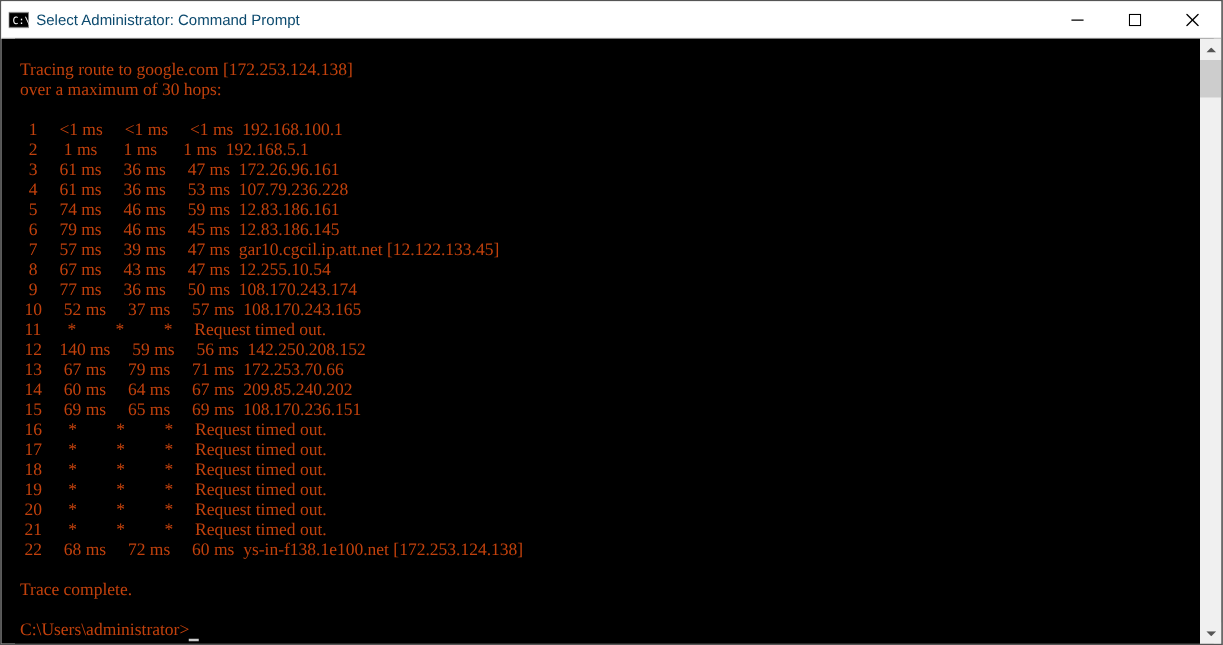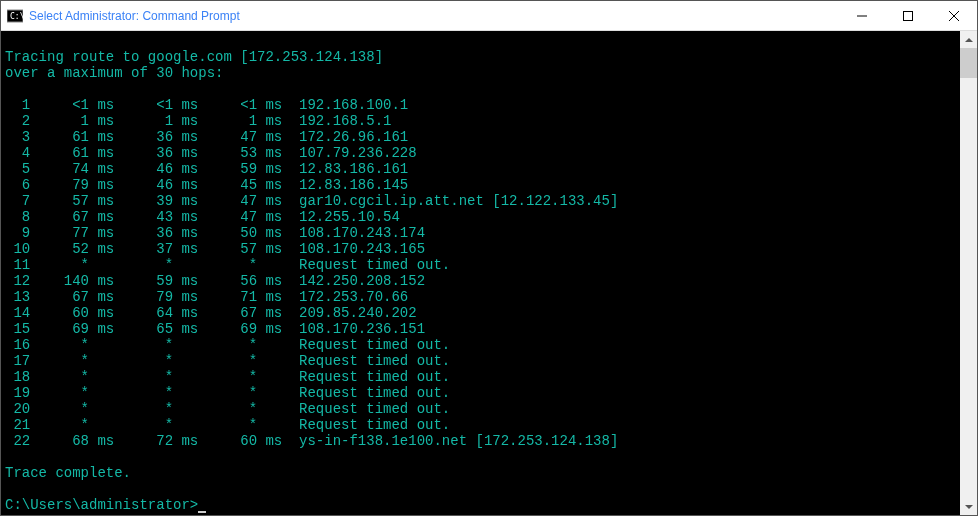--- a/index.html
+++ b/index.html
@@ -26,21 +26,21 @@
       width: 16px;
       height: 16px;
       margin-left: 6px;
       margin-right: 6px;
       display: flex;
       align-items: center;
       justify-content: center;
     }
     .titlebar-title {
       font-size: 12px;
-      color: #3b82f6;
+      color: #0c4a6e;
       flex: 1;
     }
     .window-controls {
       display: flex;
       height: 100%;
     }
     .window-btn {
       width: 46px;
       height: 100%;
       display: flex;
@@ -51,27 +51,28 @@
     .terminal-container {
       position: relative;
       width: 100%;
       height: calc(100% - 30px);
       background: #000;
     }
     .terminal {
       width: calc(100% - 17px);
       height: 100%;
       background: #000;
-      color: #14b8a6;
-      font-family: Liberation Mono, monospace;
+      color: #c2410c;
+      font-family: Liberation Serif, serif;
       font-size: 14px;
       line-height: 16px;
       padding: 2px 0 0 4px;
       white-space: pre;
       overflow: hidden;
+      margin-left: 11px;
     }
     .scrollbar {
       position: absolute;
       right: 0;
       top: 0;
       width: 17px;
       height: 100%;
       background: #f0f0f0;
     }
     .scrollbar-up, .scrollbar-down {

